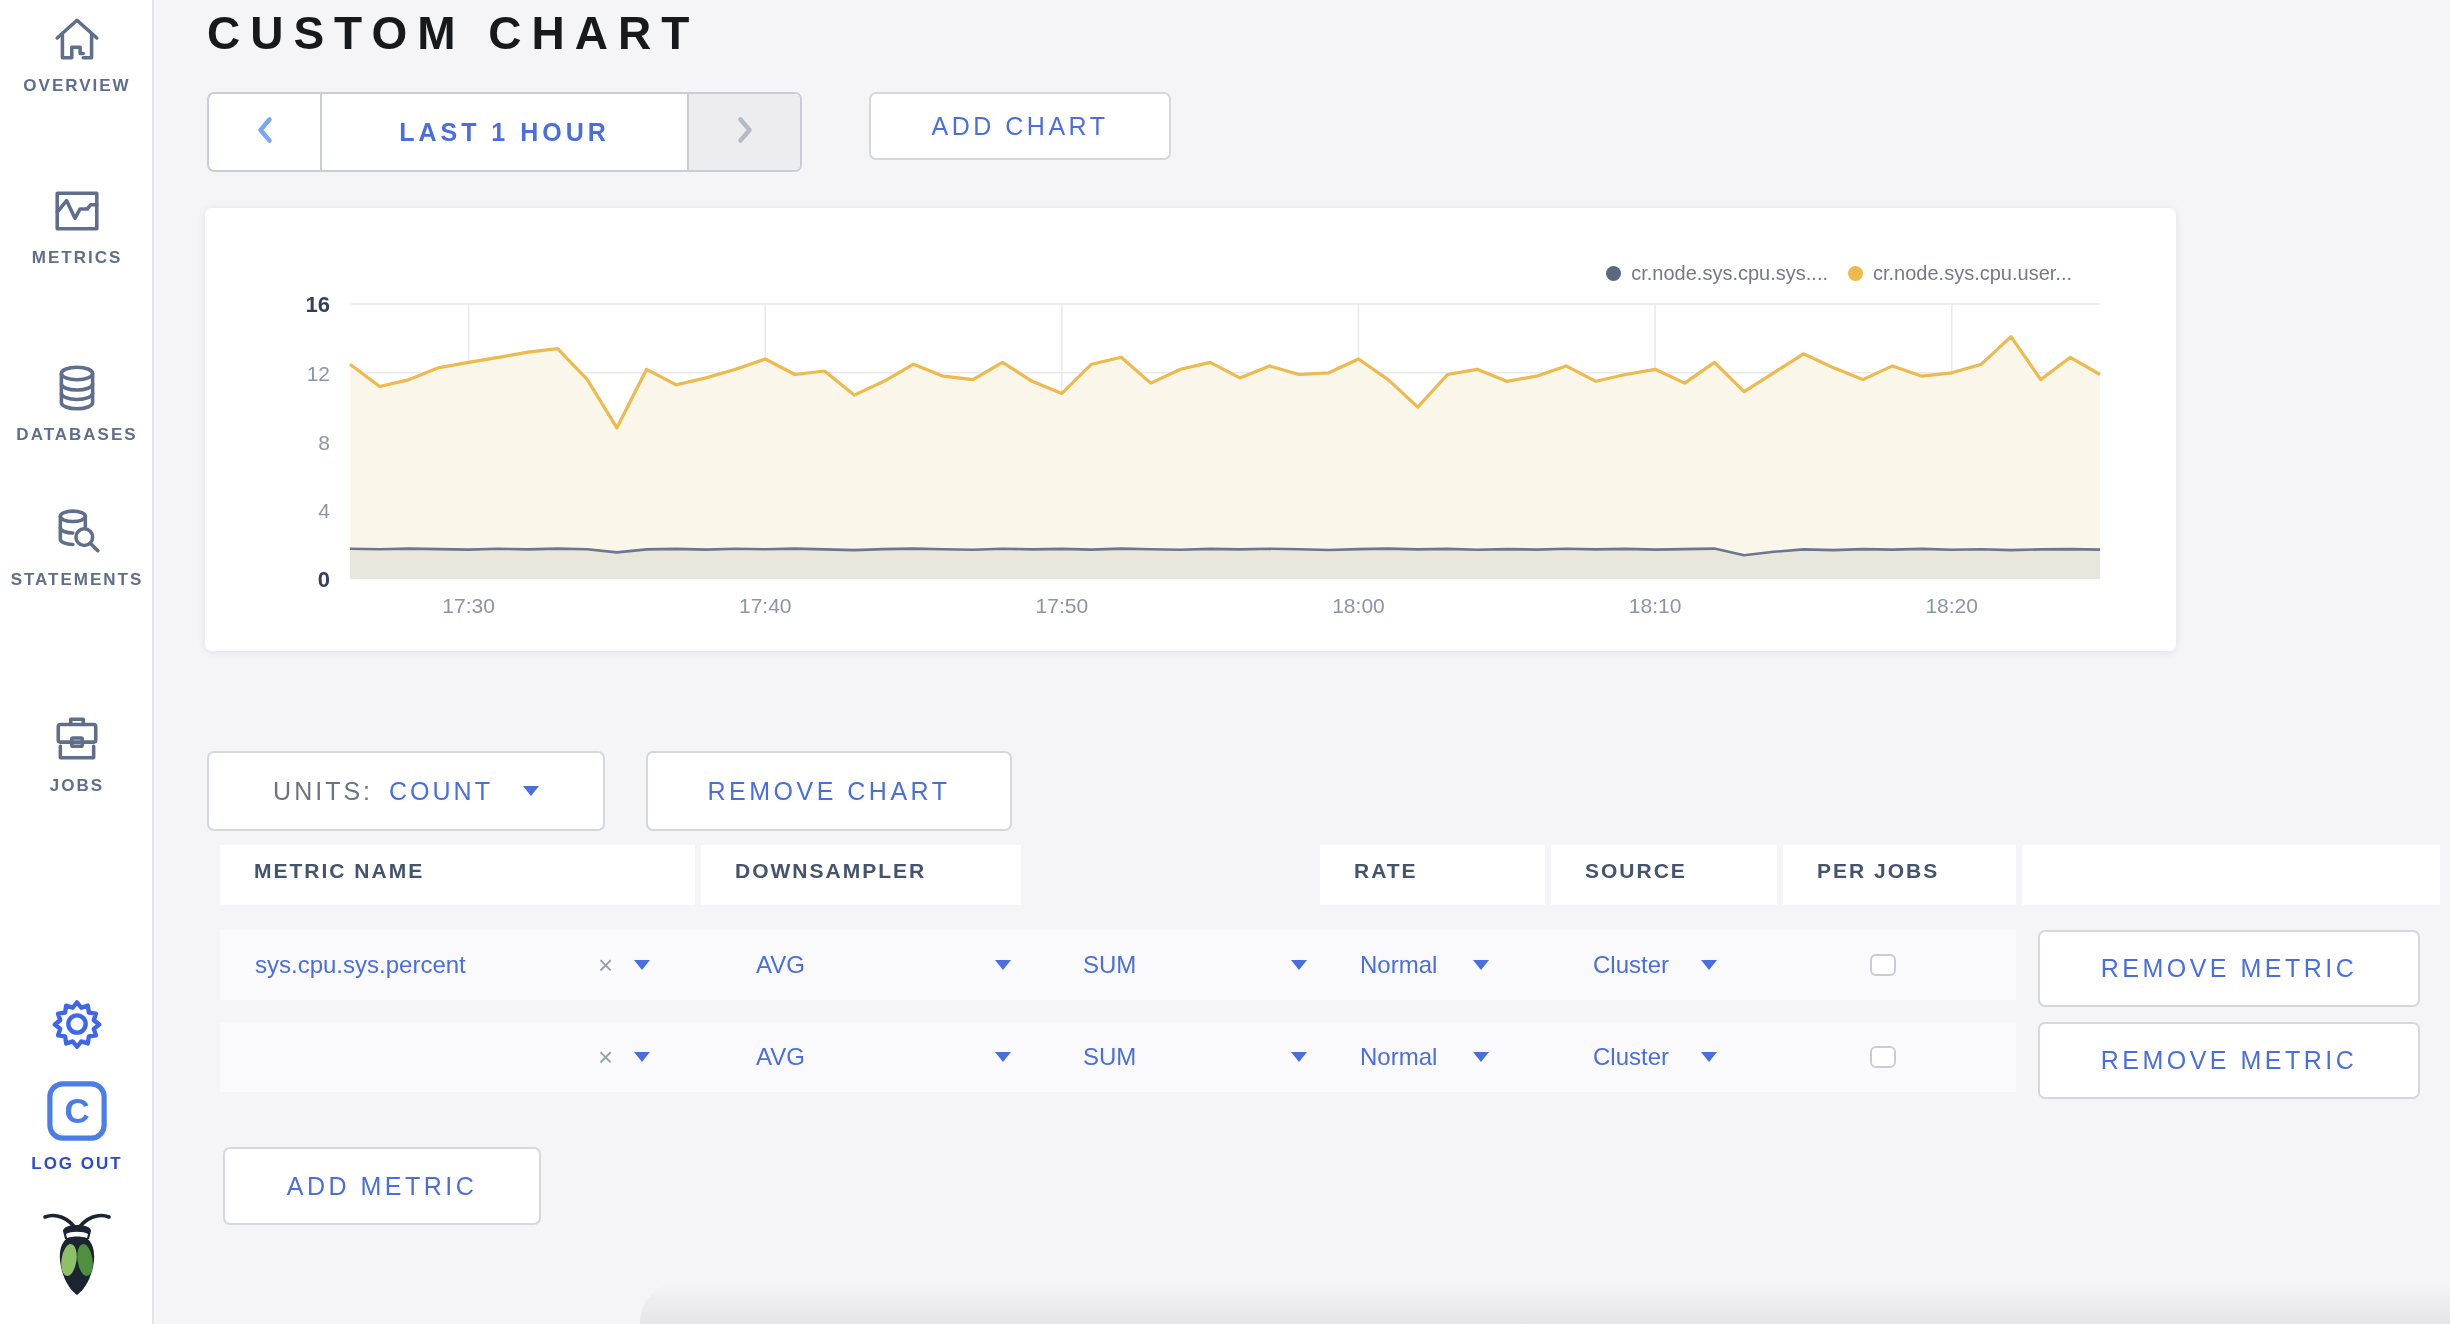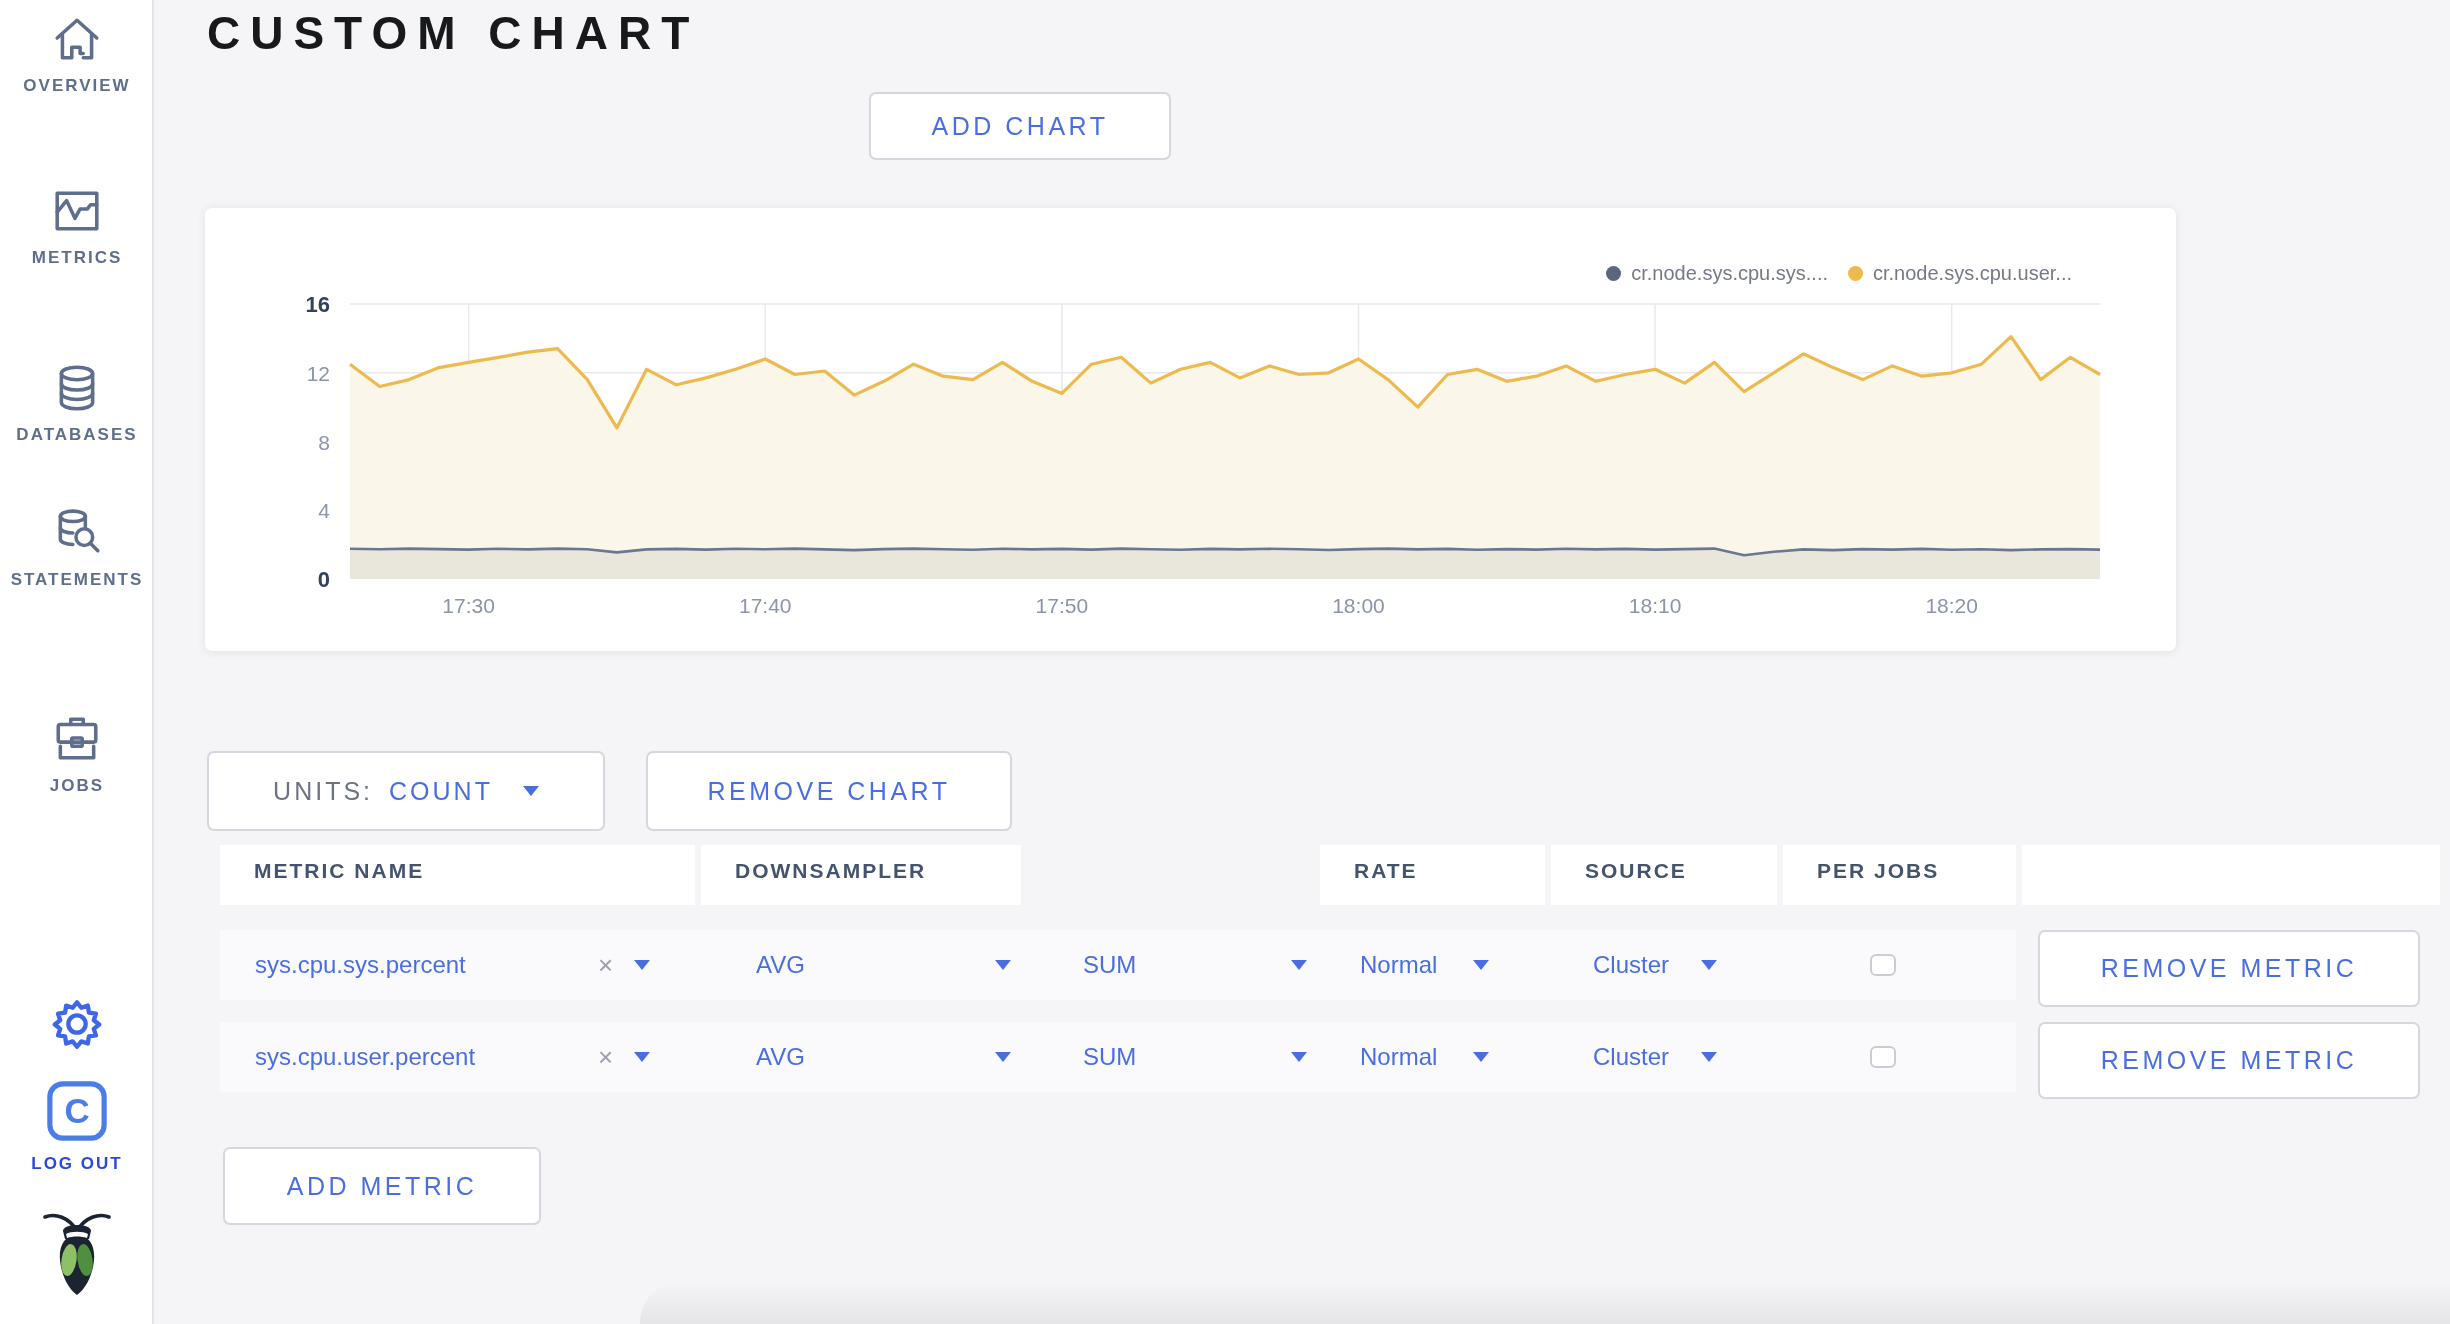--- a/index.html
+++ b/index.html
@@ -165,20 +165,37 @@
           <path d="M25 29 C30 26 42 26 47 29 L46 33 C40 31 32 31 26 33 Z" fill="#ffffff"></path>
           <ellipse cx="28" cy="55" rx="7.5" ry="16" fill="#8fc065" transform="rotate(8 28 55)"></ellipse>
           <ellipse cx="44" cy="55" rx="7.5" ry="16" fill="#4f8f3f" transform="rotate(-8 44 55)"></ellipse>
         </svg>
       </span>
     </div>
   </aside>
 
   <h1 class="abs page-title">CUSTOM CHART</h1>
 
+  <div class="abs time-selector">
+    <div class="ts-seg ts-prev">
+      <span>
+        <svg width="22" height="30" viewBox="0 0 14 20" fill="none" stroke="#7aa7ee" stroke-width="3" stroke-linecap="round" stroke-linejoin="round">
+            <path d="M10 3 L4 10 L10 17"></path>
+          </svg>
+      </span>
+    </div>
+    <div class="ts-seg ts-label">LAST 1 HOUR</div>
+    <div class="ts-seg ts-next">
+      <span>
+        <svg width="22" height="30" viewBox="0 0 14 20" fill="none" stroke="#b6bac3" stroke-width="3" stroke-linecap="round" stroke-linejoin="round">
+            <path d="M4 3 L10 10 L4 17"></path>
+          </svg>
+      </span>
+    </div>
+  </div>
 
   <div class="abs btn btn-add-chart">ADD CHART</div>
 
   <div class="abs chart-card">
     <div class="legend">
       <div class="legend-entry">
         <span class="legend-dot" style="background:#5b677f;"></span>
         <span class="legend-text">cr.node.sys.cpu.sys....</span>
       </div>
       <div class="legend-entry">
@@ -261,21 +278,20 @@
       </div>
     <div class="cell dd" style="left:1373px;">
         <span>Cluster</span>
         <span class="caret" style="margin-left:32px;"></span>
       </div>
     <div class="checkbox" style="left:1650px;top:24px;"></div>
   </div>
   <div class="abs btn btn-remove-metric" style="left:2038px;top:930px;">REMOVE METRIC</div>
 
   <div class="abs row-band" style="top:1022px;">
-    <div class="cell" style="left:35px;">sys.cpu.user.percent</div>
     <div class="cell xmark" style="left:378px;">×</div>
     <div class="cell dd" style="left:414px;">
         <span class="caret" style="margin-left:0;"></span>
       </div>
     <div class="cell dd" style="left:536px;">
         <span>AVG</span>
         <span class="caret" style="margin-left:190px;"></span>
       </div>
     <div class="cell dd" style="left:863px;">
         <span>SUM</span>

